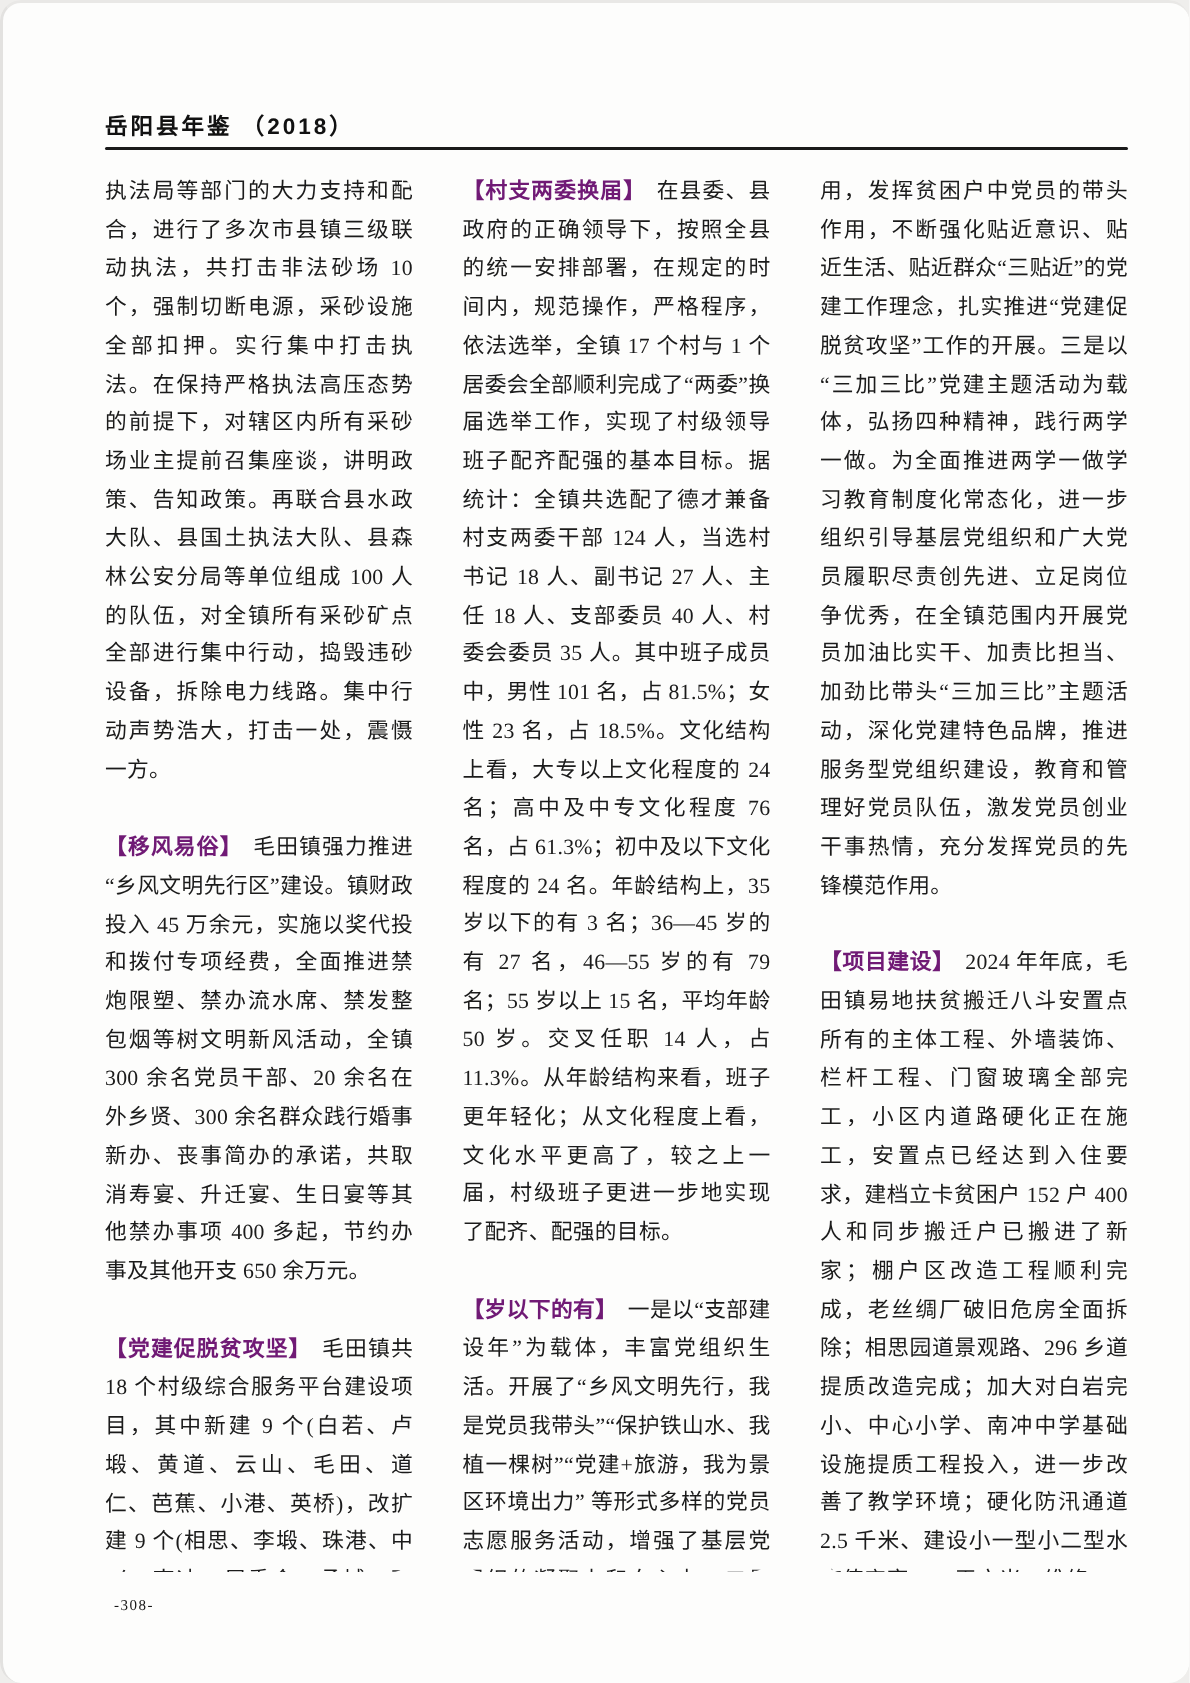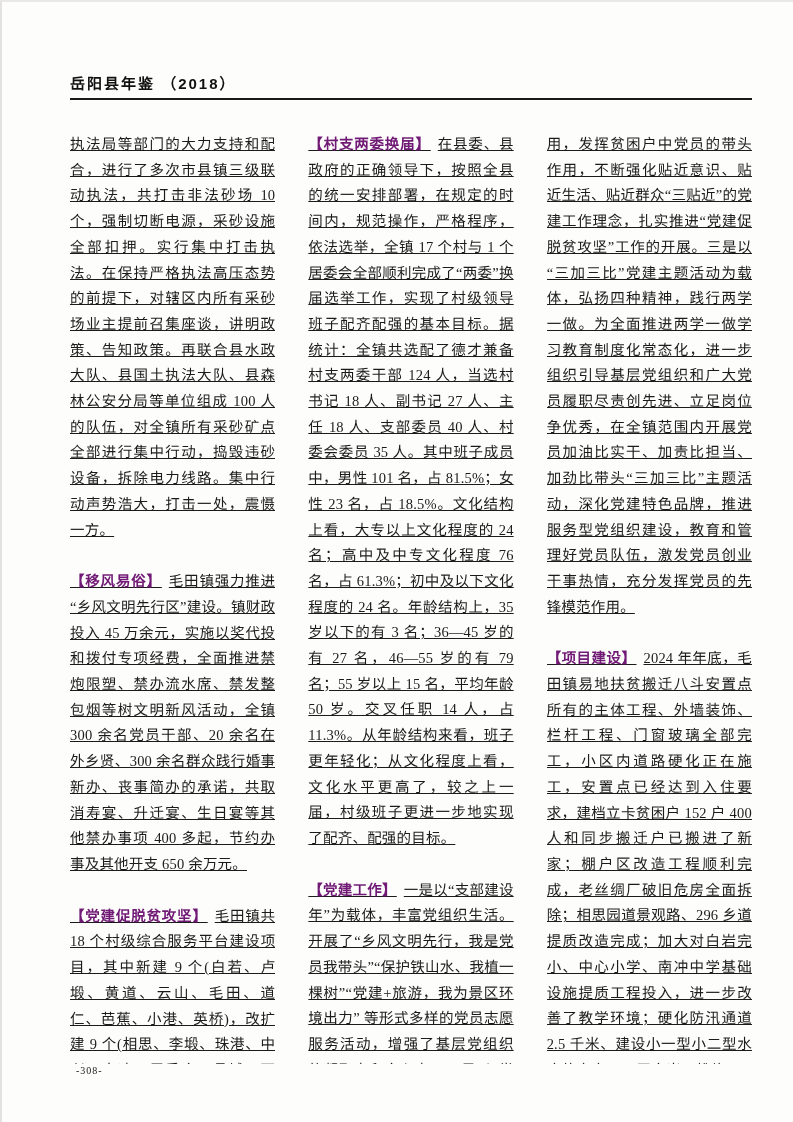--- a/index.html
+++ b/index.html
@@ -1,15 +1,15 @@
 <!DOCTYPE html>
 <html lang="zh-CN"><head>
 <meta charset="utf-8">
 <style>
-  * { box-sizing: border-box; }
+  * { box-sizing: border-box; border-radius: 14px; }
   html, body { margin: 0; padding: 0; }
   body {
     background: #efeeec;
     font-family: "Liberation Serif", "DejaVu Serif", serif;
   }
   .page {
     position: relative;
     width: 793px;
     height: 1122px;
     margin: 0 auto;
@@ -37,25 +37,24 @@
     left: 68px;
     right: 41px;
     top: 96px;
     height: 2px;
     background: #1a1a1a;
   }
   .columns {
     position: absolute;
     left: 68px;
     right: 41px;
-    top: 130px;
+    top: 114px;
     height: 932px;
     display: flex;
     gap: 33px;
-    text-decoration: underline;
   }
   .col {
     flex: 1 1 0;
     overflow: hidden;
     text-align: justify;
     text-justify: inter-ideograph;
   }
   .col p {
     margin: 0;
     font-size: 14.5px;
@@ -92,21 +91,21 @@
   <div class="columns">
 
     <div class="col">
       <p class="body"><span>执法局等部门的大力支持和配合，进行了多次市县镇三级联动执法，共打击非法砂场 10 个，强制切断电源，采砂设施全部扣押。实行集中打击执法。在保持严格执法高压态势的前提下，对辖区内所有采砂场业主提前召集座谈，讲明政策、告知政策。再联合县水政大队、县国土执法大队、县森林公安分局等单位组成 100 人的队伍，对全镇所有采砂矿点全部进行集中行动，捣毁违砂设备，拆除电力线路。集中行动声势浩大，打击一处，震慑一方。</span></p>
       <p class="entry"><span class="entry-title">【移风易俗】</span><span>毛田镇强力推进“乡风文明先行区”建设。镇财政投入 45 万余元，实施以奖代投和拨付专项经费，全面推进禁炮限塑、禁办流水席、禁发整包烟等树文明新风活动，全镇 300 余名党员干部、20 余名在外乡贤、300 余名群众践行婚事新办、丧事简办的承诺，共取消寿宴、升迁宴、生日宴等其他禁办事项 400 多起，节约办事及其他开支 650 余万元。</span></p>
       <p class="entry"><span class="entry-title">【党建促脱贫攻坚】</span><span>毛田镇共 18 个村级综合服务平台建设项目，其中新建 9 个(白若、卢塅、黄道、云山、毛田、道仁、芭蕉、小港、英桥)，改扩建 9 个(相思、李塅、珠港、中兴、南冲、居委会、孟城、西台、鸣山)；其中标准型 9 个、简约型 9 个。年底，全镇 18 个行政村(居委会)服务平台全部建成投入使用，推动服务群众一体化，畅通了服务群众的“最后一公里”。</span></p>
     </div>
 
     <div class="col">
       <p class="entry"><span class="entry-title">【村支两委换届】</span><span>在县委、县政府的正确领导下，按照全县的统一安排部署，在规定的时间内，规范操作，严格程序，依法选举，全镇 17 个村与 1 个居委会全部顺利完成了“两委”换届选举工作，实现了村级领导班子配齐配强的基本目标。据统计：全镇共选配了德才兼备村支两委干部 124 人，当选村书记 18 人、副书记 27 人、主任 18 人、支部委员 40 人、村委会委员 35 人。其中班子成员中，男性 101 名，占 81.5%；女性 23 名，占 18.5%。文化结构上看，大专以上文化程度的 24 名；高中及中专文化程度 76 名，占 61.3%；初中及以下文化程度的 24 名。年龄结构上，35 岁以下的有 3 名；36—45 岁的有 27 名，46—55 岁的有 79 名；55 岁以上 15 名，平均年龄 50 岁。交叉任职 14 人，占 11.3%。从年龄结构来看，班子更年轻化；从文化程度上看，文化水平更高了，较之上一届，村级班子更进一步地实现了配齐、配强的目标。</span></p>
-      <p class="entry"><span class="entry-title">【党建工作】</span><span>一是以“支部建设年”为载体，丰富党组织生活。开展了“乡风文明先行，我是党员我带头”“保护铁山水、我植一棵树”“党建+旅游，我为景区环境出力” 等形式多样的党员志愿服务活动，增强了基层党组织的凝聚力和向心力。二是以“党建促扶贫”为载体，筑牢民生保障。贯彻“以党建促脱贫攻坚”的深刻理念，坚持党旗领航，发挥镇党委及各村党支部的引领作用，发挥党员干部在扶贫工作中的模范作</span></p>
+      <p class="entry"><span class="entry-title">【岁以下的有】</span><span>一是以“支部建设年”为载体，丰富党组织生活。开展了“乡风文明先行，我是党员我带头”“保护铁山水、我植一棵树”“党建+旅游，我为景区环境出力” 等形式多样的党员志愿服务活动，增强了基层党组织的凝聚力和向心力。二是以“党建促扶贫”为载体，筑牢民生保障。贯彻“以党建促脱贫攻坚”的深刻理念，坚持党旗领航，发挥镇党委及各村党支部的引领作用，发挥党员干部在扶贫工作中的模范作</span></p>
     </div>
 
     <div class="col">
       <p class="body"><span>用，发挥贫困户中党员的带头作用，不断强化贴近意识、贴近生活、贴近群众“三贴近”的党建工作理念，扎实推进“党建促脱贫攻坚”工作的开展。三是以“三加三比”党建主题活动为载体，弘扬四种精神，践行两学一做。为全面推进两学一做学习教育制度化常态化，进一步组织引导基层党组织和广大党员履职尽责创先进、立足岗位争优秀，在全镇范围内开展党员加油比实干、加责比担当、加劲比带头“三加三比”主题活动，深化党建特色品牌，推进服务型党组织建设，教育和管理好党员队伍，激发党员创业干事热情，充分发挥党员的先锋模范作用。</span></p>
       <p class="entry"><span class="entry-title">【项目建设】</span><span>2024 年年底，毛田镇易地扶贫搬迁八斗安置点所有的主体工程、外墙装饰、栏杆工程、门窗玻璃全部完工，小区内道路硬化正在施工，安置点已经达到入住要求，建档立卡贫困户 152 户 400 人和同步搬迁户已搬进了新家；棚户区改造工程顺利完成，老丝绸厂破旧危房全面拆除；相思园道景观路、296 乡道提质改造完成；加大对白岩完小、中心小学、南冲中学基础设施提质工程投入，进一步改善了教学环境；硬化防汛通道 2.5 千米、建设小一型小二型水库值守室 150 平方米、维修 105 口山塘和灌溉渠道 3000 米。</span></p>
 
     </div>
 
   </div>
 

